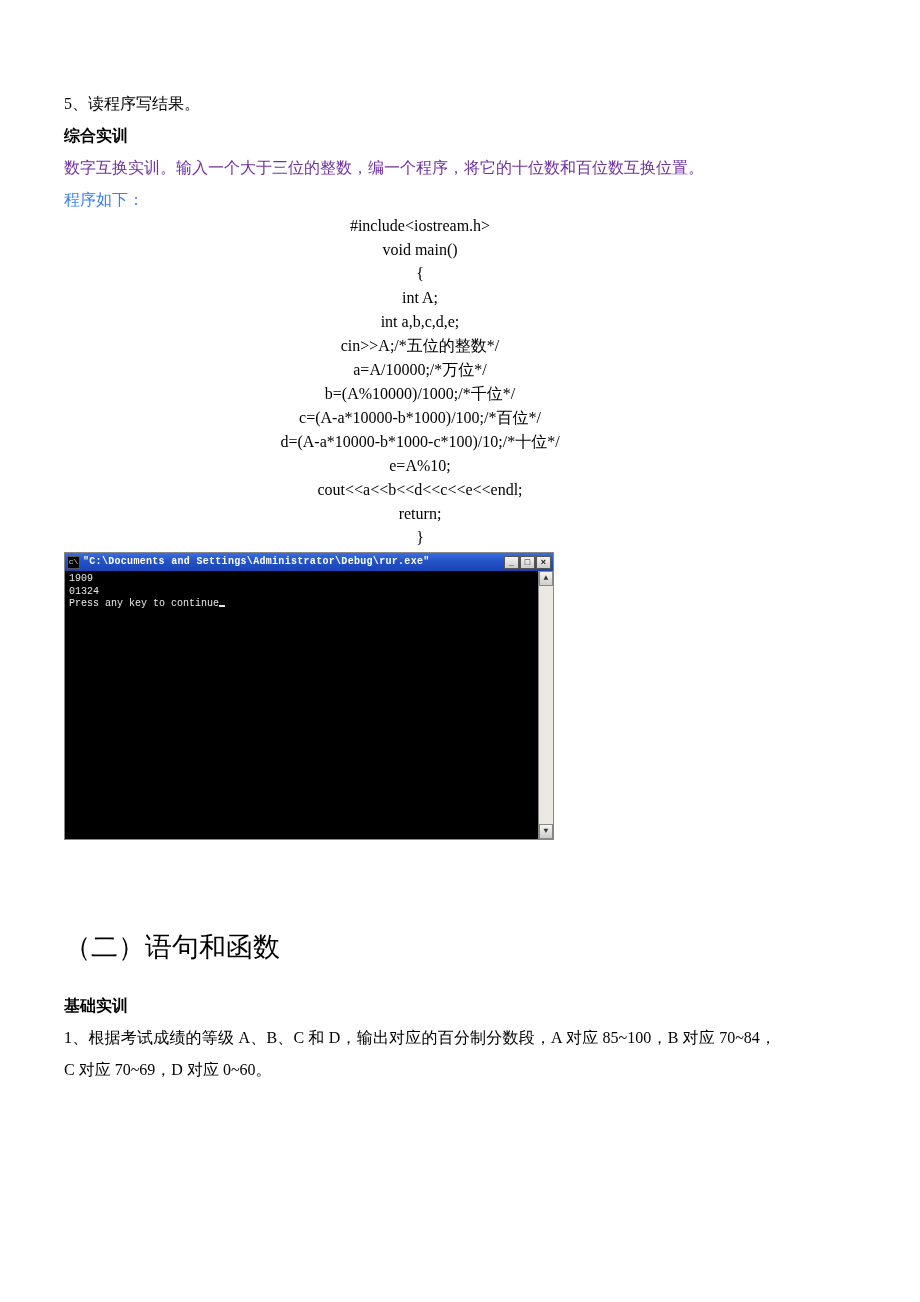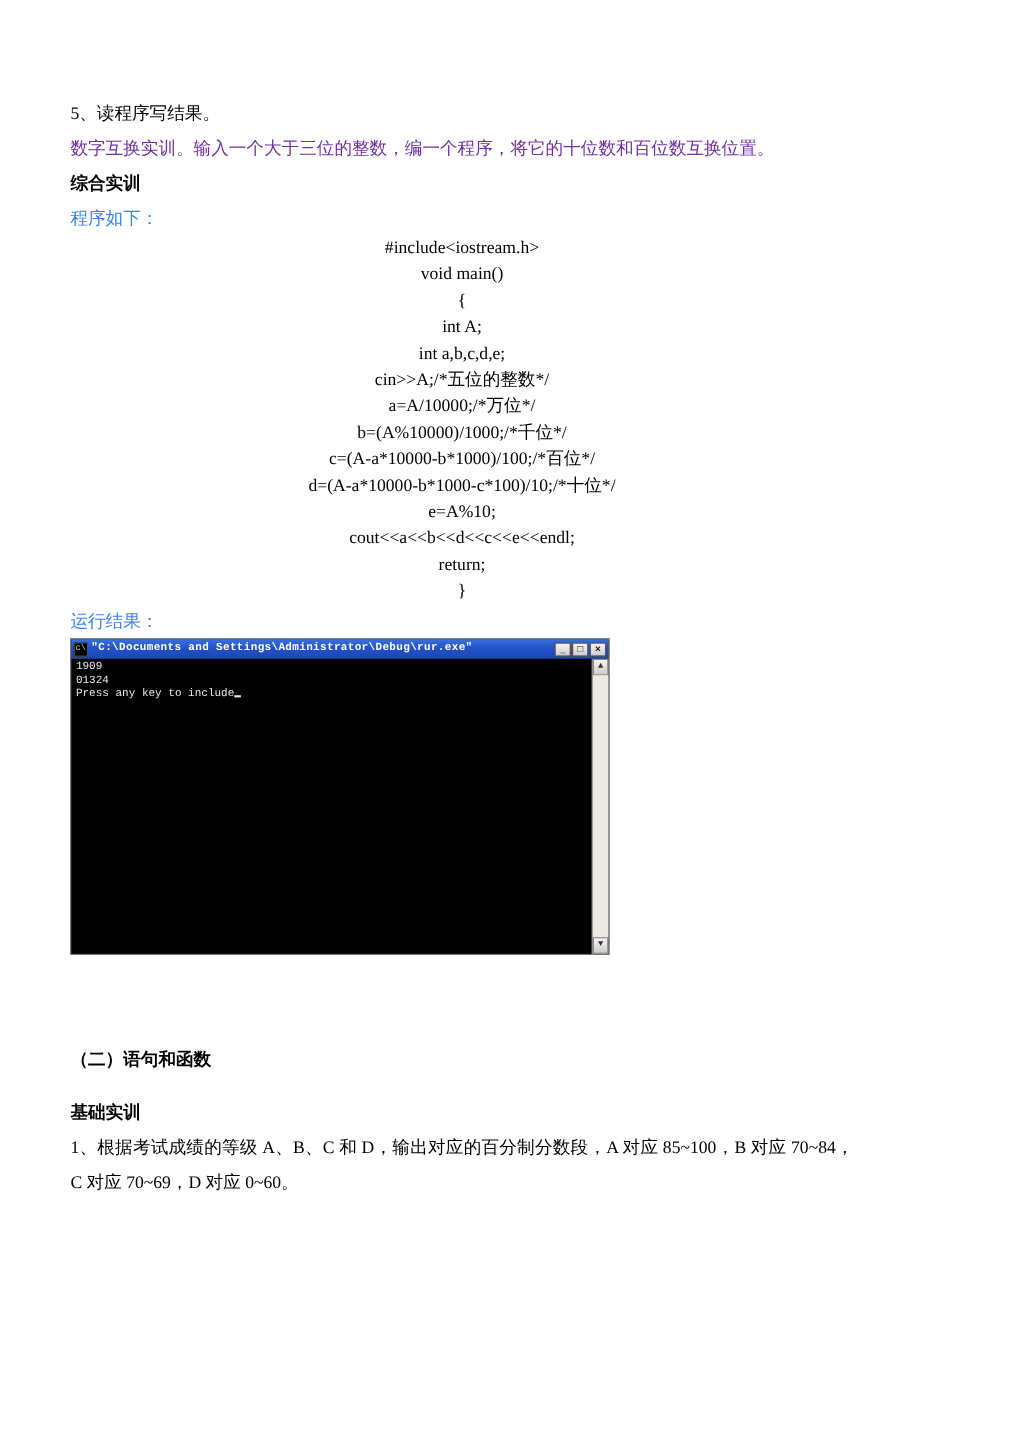--- a/index.html
+++ b/index.html
@@ -101,73 +101,72 @@
     border-left:1px solid #888;
   }
   .sbtn {
     height:15px;
     background: linear-gradient(#f5f5f5,#cfcdc9);
     border:1px solid #888;
     font-size:8px;text-align:center;line-height:12px;color:#333;
   }
   .strack { flex:1; background:#ece9e2; }
   .section-title {
-    font-size: 16px;
-    font-weight: bold;
+    font-size: 27px;
+    font-weight: normal;
     margin-top: 80px;
     margin-bottom: 16px;
   }
   .gap-small { height: 4px; }
 </style>
 </head>
 <body>
 
 <div class="page">
 
   <p class="para">5、读程序写结果。</p>
 
+  <p class="para bold">综合实训</p>
+
   <p class="para purple">数字互换实训。输入一个大于三位的整数，编一个程序，将它的十位数和百位数互换位置。</p>
-
-  <p class="para bold">综合实训</p>
 
   <div class="gap-small"></div>
 
   <p class="para red" style="line-height:1.5;margin-bottom:2px;">程序如下：</p>
 
   <div class="code-block">#include&lt;iostream.h&gt;
 void main()
 {
 int A;
 int a,b,c,d,e;
 cin&gt;&gt;A;/*五位的整数*/
 a=A/10000;/*万位*/
 b=(A%10000)/1000;/*千位*/
 c=(A-a*10000-b*1000)/100;/*百位*/
 d=(A-a*10000-b*1000-c*100)/10;/*十位*/
 e=A%10;
 cout&lt;&lt;a&lt;&lt;b&lt;&lt;d&lt;&lt;c&lt;&lt;e&lt;&lt;endl;
 return;
 }</div>
 
-  <p class="para red" style="line-height:1.5;margin-top:4px;">运行结果：</p>
 
   <div class="console-window">
     <div class="titlebar">
       <div class="title-icon">c\</div>
       <div class="title-text">"C:\Documents and Settings\Administrator\Debug\rur.exe"</div>
       <div class="title-buttons">
         <div class="tbtn">_</div>
         <div class="tbtn">□</div>
         <div class="tbtn">×</div>
       </div>
     </div>
     <div class="console-body">
       <div class="console-text-area"><span>1909</span>
 <span>01324</span>
-<span>Press any key to include</span><span class="cursor"></span></div>
+<span>Press any key to continue</span><span class="cursor"></span></div>
       <div class="scrollbar">
         <div class="sbtn">▲</div>
         <div class="strack"></div>
         <div class="sbtn">▼</div>
       </div>
     </div>
   </div>
 
   <div class="section-title">（二）语句和函数</div>
 

